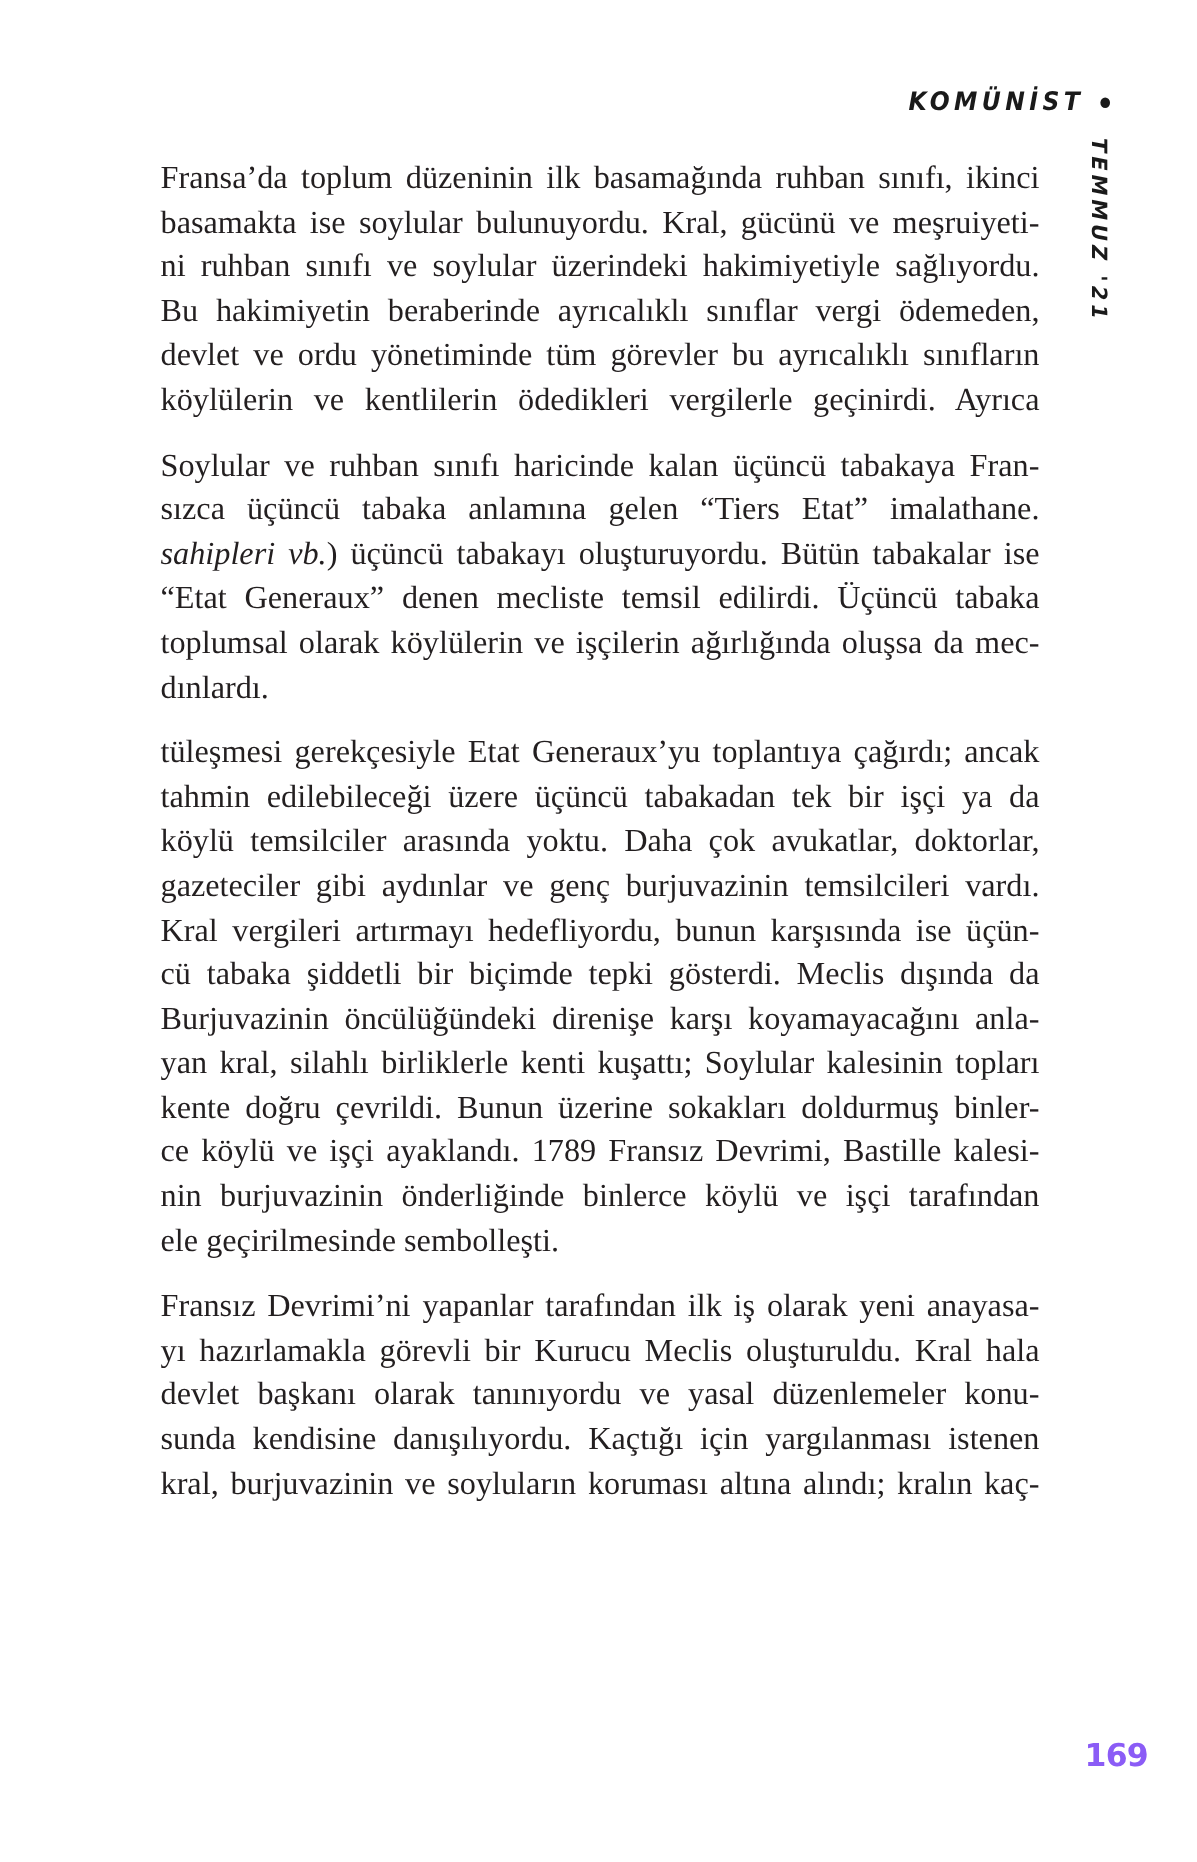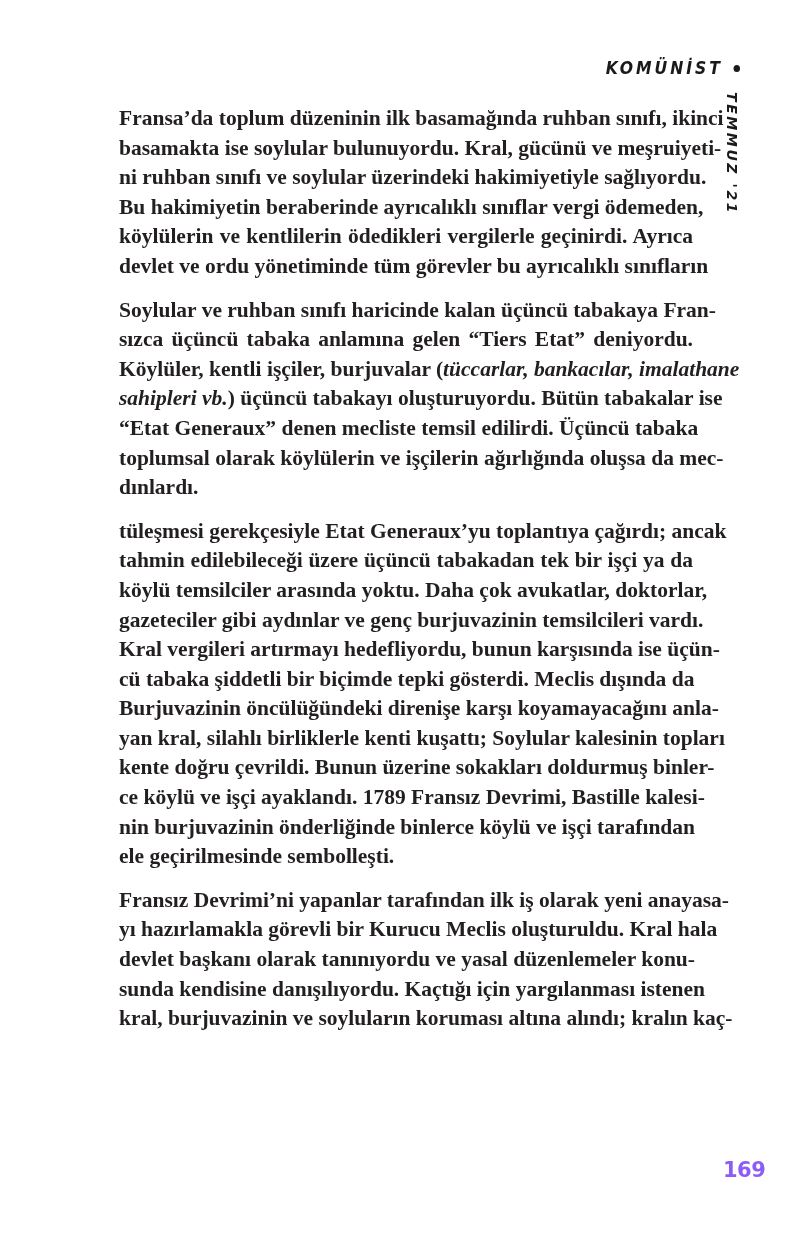--- a/index.html
+++ b/index.html
@@ -54,22 +54,21 @@
       position: absolute;
       left: 107px;
       top: 104px;
       width: 586px;
       font-family: "Liberation Serif", "DejaVu Serif", serif;
       font-size: 21.5px;
       line-height: 29.6px;
       color: #231f20;
     }
     .para {
-      margin: 0 0 14px 12px;
-      font-weight: bold;
+      margin: 0 0 14px 0;
     }
     .line {
       display: block;
       text-align: justify;
       text-align-last: justify;
       white-space: nowrap;
       height: 29.6px;
     }
     .line.last {
       text-align-last: left;
@@ -98,28 +97,27 @@
 
 <div class="vertical-date">TEMMUZ '21</div>
 
 <div class="body-text">
 
   <div class="para">
     <span class="line">Fransa’da toplum düzeninin ilk basamağında ruhban sınıfı, ikinci</span>
     <span class="line">basamakta ise soylular bulunuyordu. Kral, gücünü ve meşruiyeti-</span>
     <span class="line">ni ruhban sınıfı ve soylular üzerindeki hakimiyetiyle sağlıyordu.</span>
     <span class="line">Bu hakimiyetin beraberinde ayrıcalıklı sınıflar vergi ödemeden,</span>
+    <span class="line">devlet ve ordu yönetiminde tüm görevler bu ayrıcalıklı sınıfların</span>
     <span class="line">köylülerin ve kentlilerin ödedikleri vergilerle geçinirdi. Ayrıca</span>
-    <span class="line">devlet ve ordu yönetiminde tüm görevler bu ayrıcalıklı sınıfların</span>
   </div>
 
   <div class="para">
     <span class="line">Soylular ve ruhban sınıfı haricinde kalan üçüncü tabakaya Fran-</span>
-    <span class="line">sızca üçüncü tabaka anlamına gelen “Tiers Etat” deniyordu.</span>
-    <span class="line"><span>Köylüler, kentli işçiler, burjuvalar (</span><em>tüccarlar, bankacılar, imalathane</em></span>
+    <span class="line">sızca üçüncü tabaka anlamına gelen “Tiers Etat” imalathane.</span>
     <span class="line"><em>sahipleri vb.</em><span>) üçüncü tabakayı oluşturuyordu. Bütün tabakalar ise</span></span>
     <span class="line">“Etat Generaux” denen mecliste temsil edilirdi. Üçüncü tabaka</span>
     <span class="line">toplumsal olarak köylülerin ve işçilerin ağırlığında oluşsa da mec-</span>
     <span class="line last">dınlardı.</span>
   </div>
 
   <div class="para">
     <span class="line">tüleşmesi gerekçesiyle Etat Generaux’yu toplantıya çağırdı; ancak</span>
     <span class="line">tahmin edilebileceği üzere üçüncü tabakadan tek bir işçi ya da</span>
     <span class="line">köylü temsilciler arasında yoktu. Daha çok avukatlar, doktorlar,</span>

